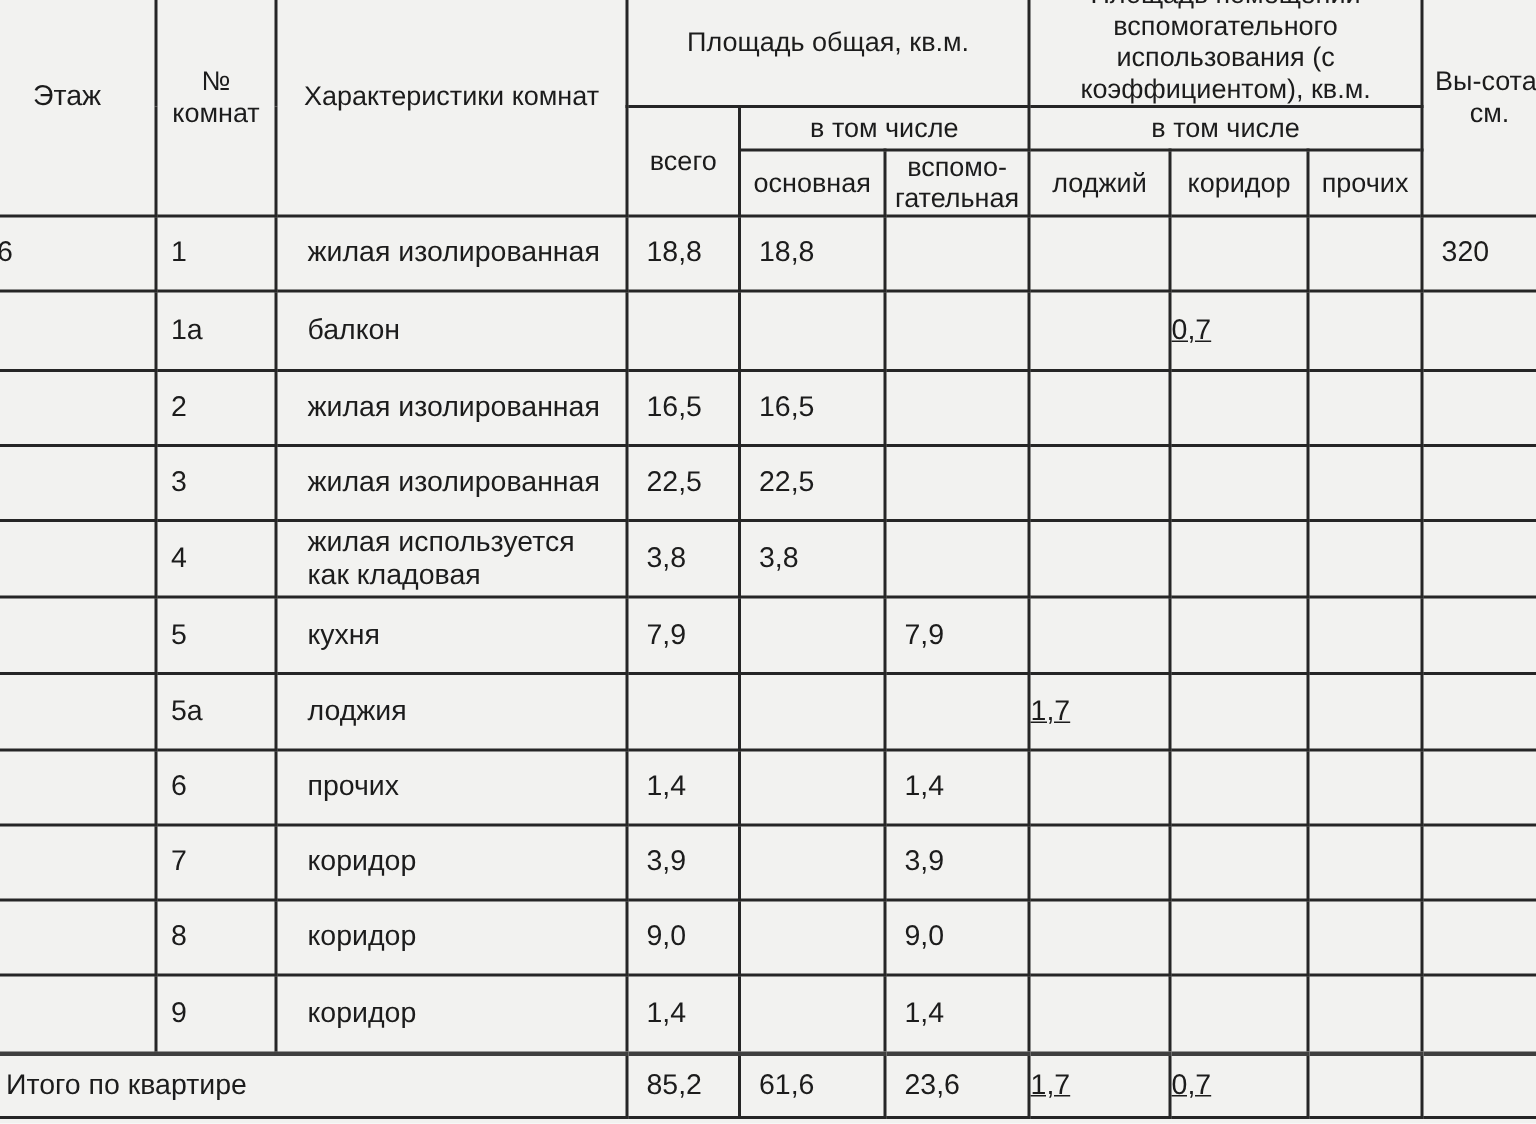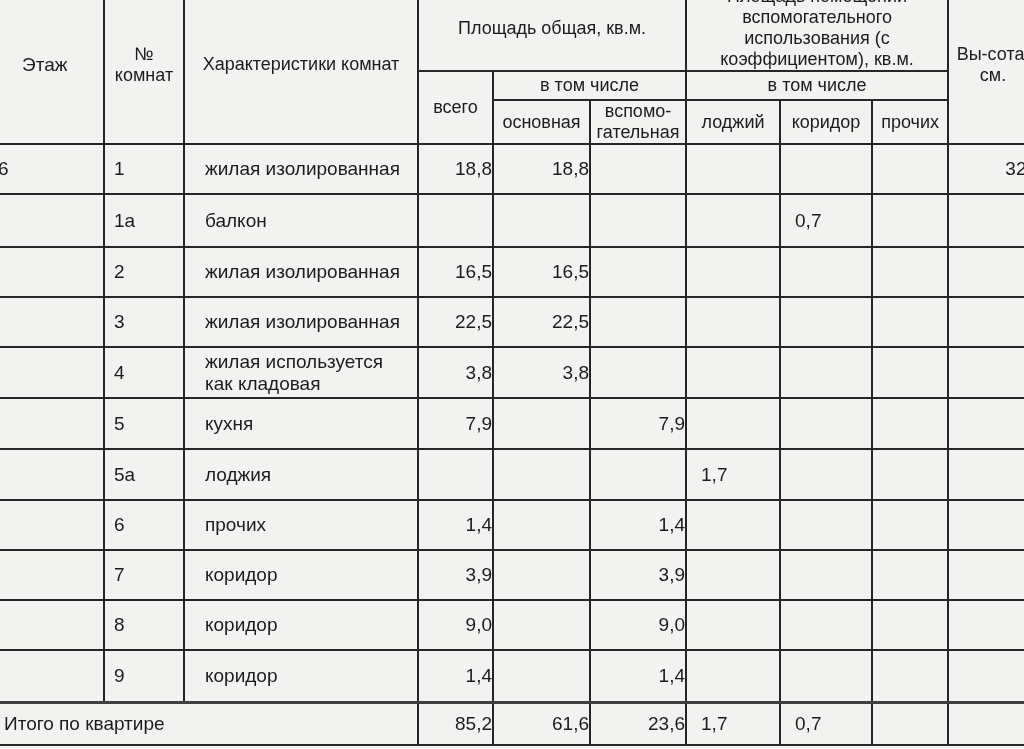--- a/index.html
+++ b/index.html
@@ -13,22 +13,22 @@
     width:1097px; border-collapse:collapse; table-layout:fixed;
   }
   th, td { border:2px solid #262626; padding:0; vertical-align:middle; font-weight:normal; }
   th { font-size:18px; line-height:21px; text-align:center; }
   td { font-size:19px; line-height:22px; }
   th.h-floor { text-align:left; padding-left:80px; font-size:19px; }
   th.h-aux-group { line-height:21px; }
   td.c-floor { padding-left:56px; }
   td.c-num  { padding-left:9px; }
   td.c-name { padding-left:20px; padding-right:4px; }
-  td.c-val  { padding-left:12px;text-align:right; }
-  td.c-val-sm { padding-left:14px; }
+  td.c-val  { padding-left:12px; }
+  td.c-val-sm { padding-left:0;text-decoration:underline; }
   tr.summary td { border-top:3px solid #3f3f3f; }
   td.c-sumlabel { padding-left:62px; }
   .watermark {
     position:absolute; left:664px; top:586px; width:280px; height:78px;
     display:flex; align-items:center; pointer-events:none;
   }
   .wm-circle {
     width:42px; height:42px; border:11px solid rgba(110,110,110,0.09);
     border-radius:50%; margin-right:8px; flex:0 0 auto;
   }

